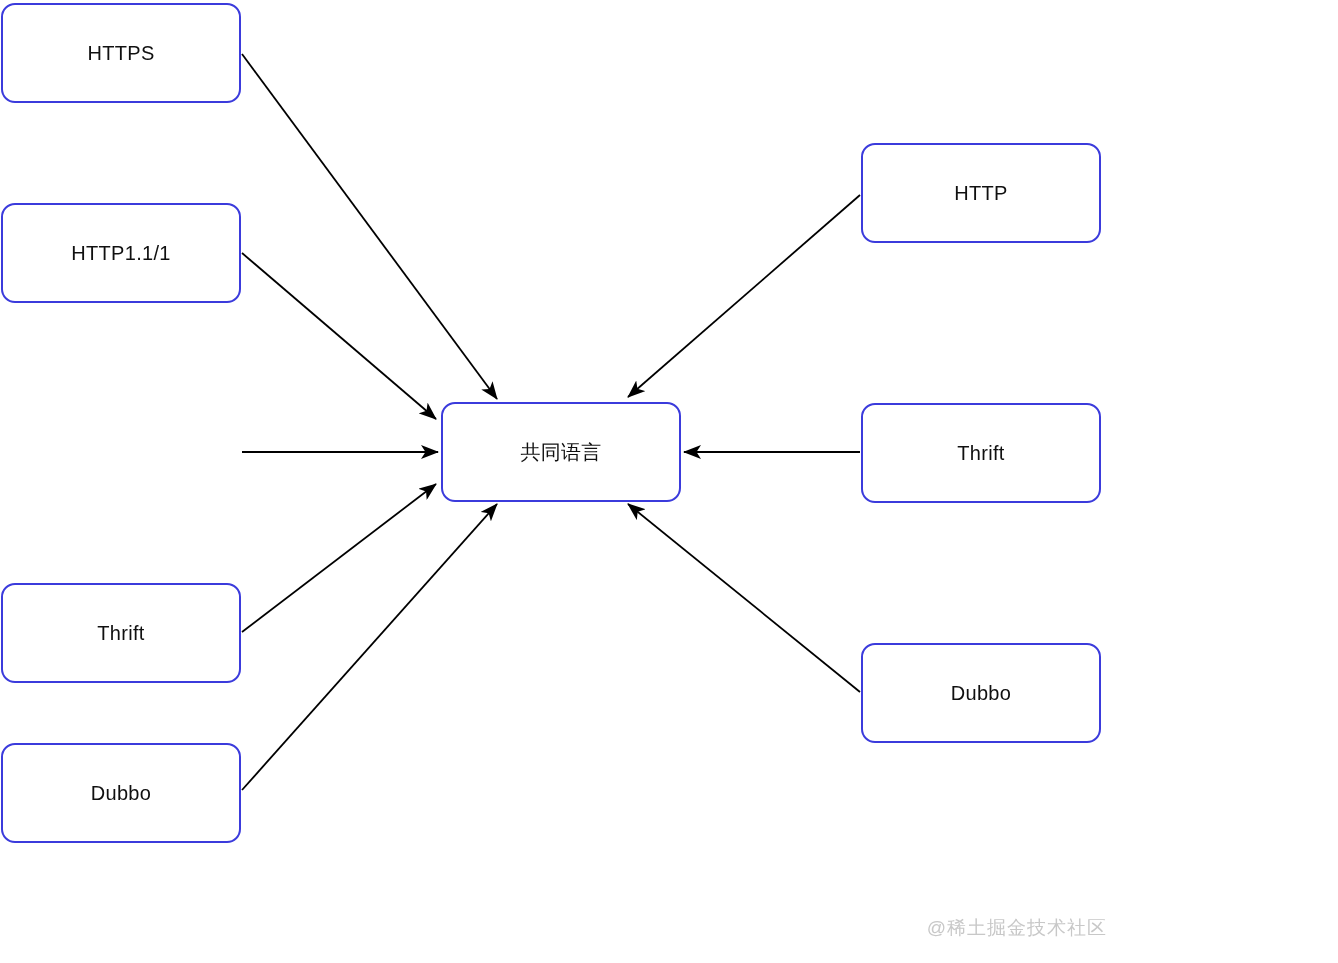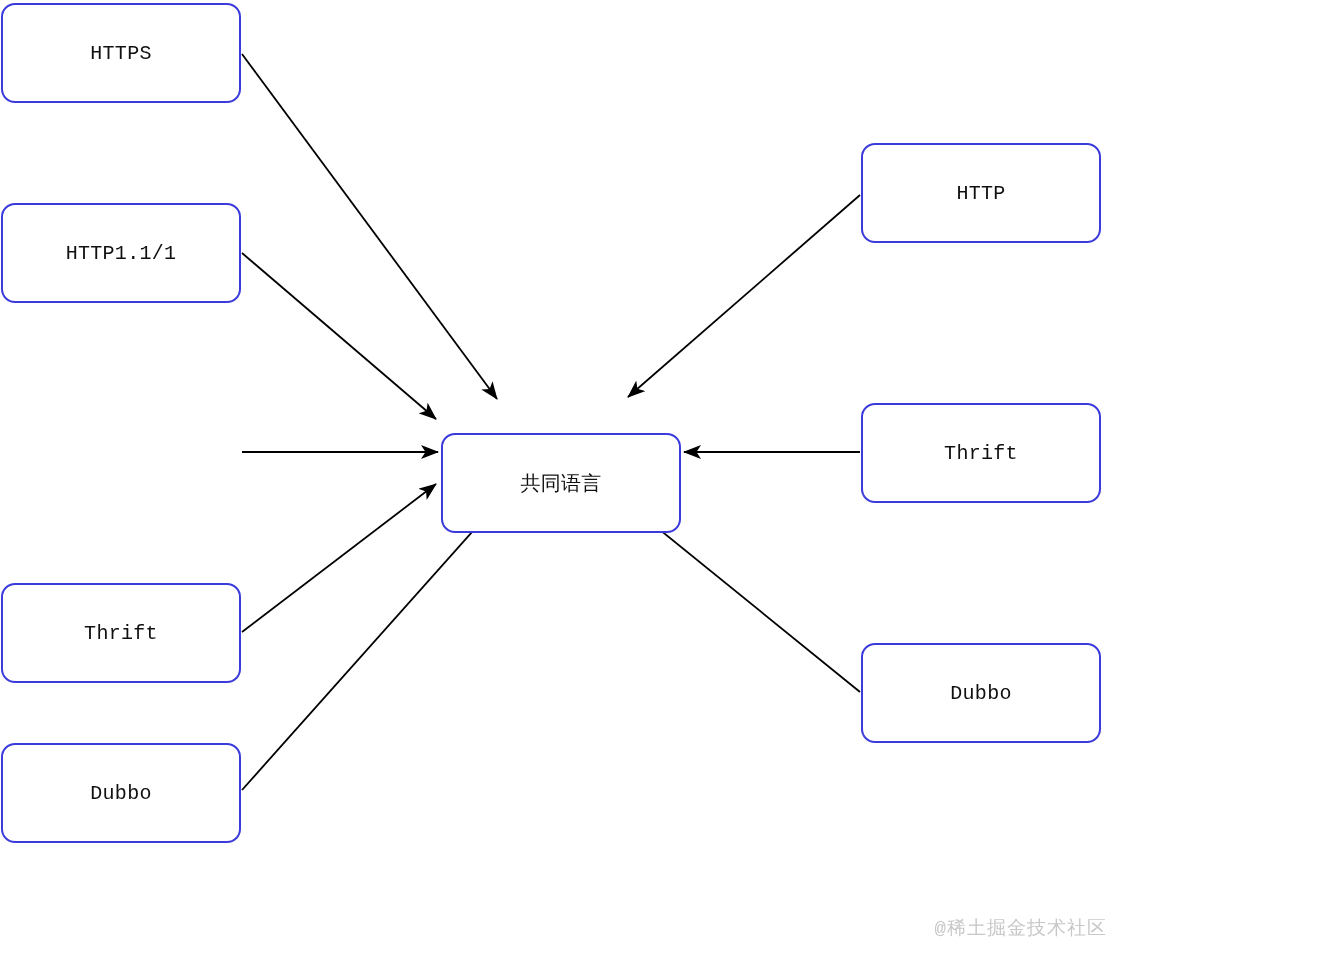--- a/index.html
+++ b/index.html
@@ -7,21 +7,21 @@
     --arrow:#000000;
     --watermark:#C8C8C8;
     --bg:#FFFFFF;
   }
   html,body{margin:0;padding:0;background:var(--bg);}
   #canvas{
     position:relative;
     width:1123px;
     height:963px;
     background:var(--bg);
-    font-family:Liberation Mono, monospace;
+    font-family:Liberation Sans, sans-serif;
     overflow:hidden;
   }
   .node{
     position:absolute;
     width:236px;
     height:96px;
     background:#ffffff;
     border:2px solid var(--node-border);
     border-radius:14px;
     display:flex;
@@ -48,21 +48,21 @@
     font-size:19px;
     color:var(--watermark);
     letter-spacing:1px;
   }
   
   .n-left-https  {left:1px;  top:3px;}
   .n-left-http11 {left:1px;  top:203px;text-align:right;}
   .n-left-http2  {left:1px;  top:403px;}
   .n-left-thrift {left:1px;  top:583px;}
   .n-left-dubbo  {left:1px;  top:743px;}
-  .n-center      {left:441px;top:402px;margin-top:31px;}
+  .n-center      {left:441px;top:402px;}
   .n-right-http  {left:861px;top:143px;}
   .n-right-thrift{left:861px;top:403px;}
   .n-right-dubbo {left:861px;top:643px;}
 </style>
 </head>
 <body>
 
 <div id="canvas">
 
   <svg id="arrows" viewBox="0 0 1338 963" xmlns="http://www.w3.org/2000/svg">

